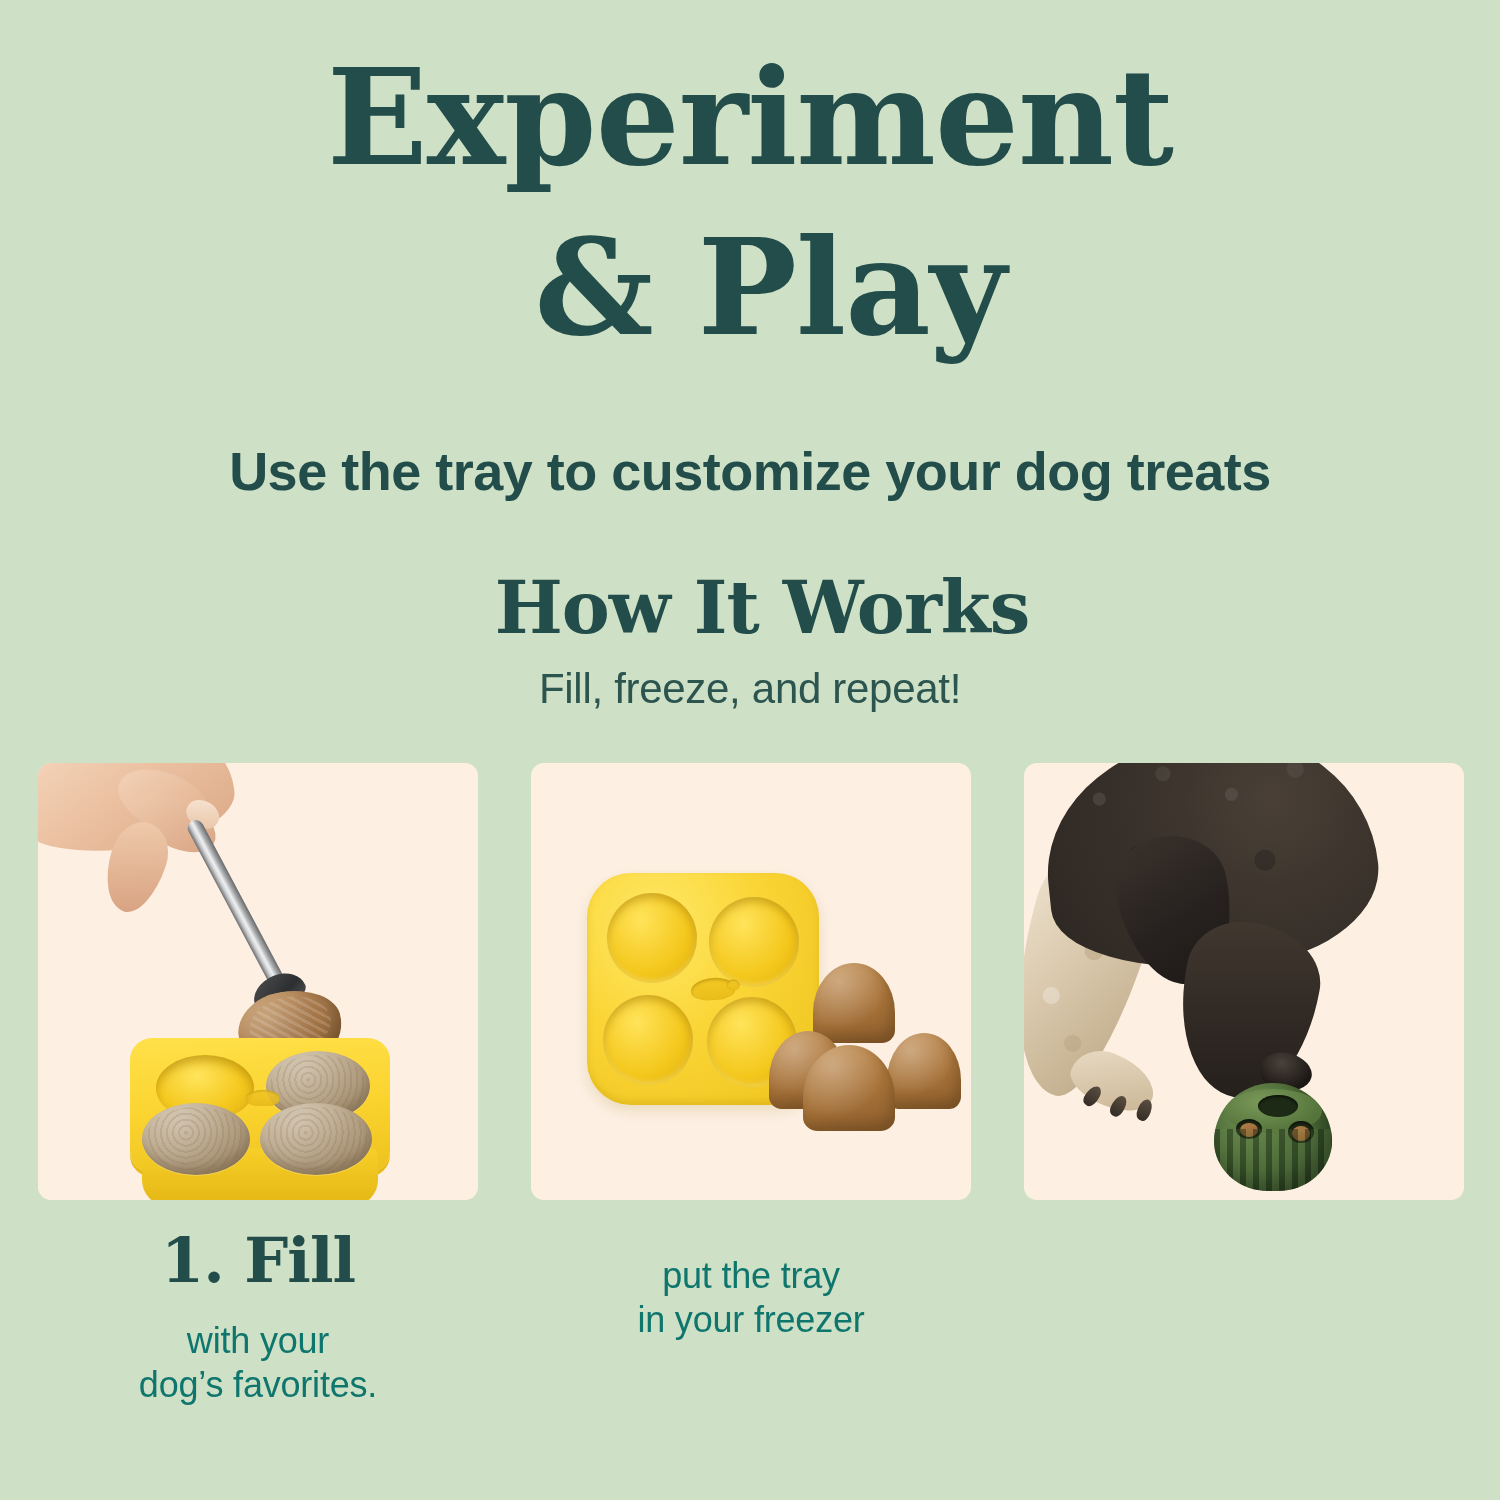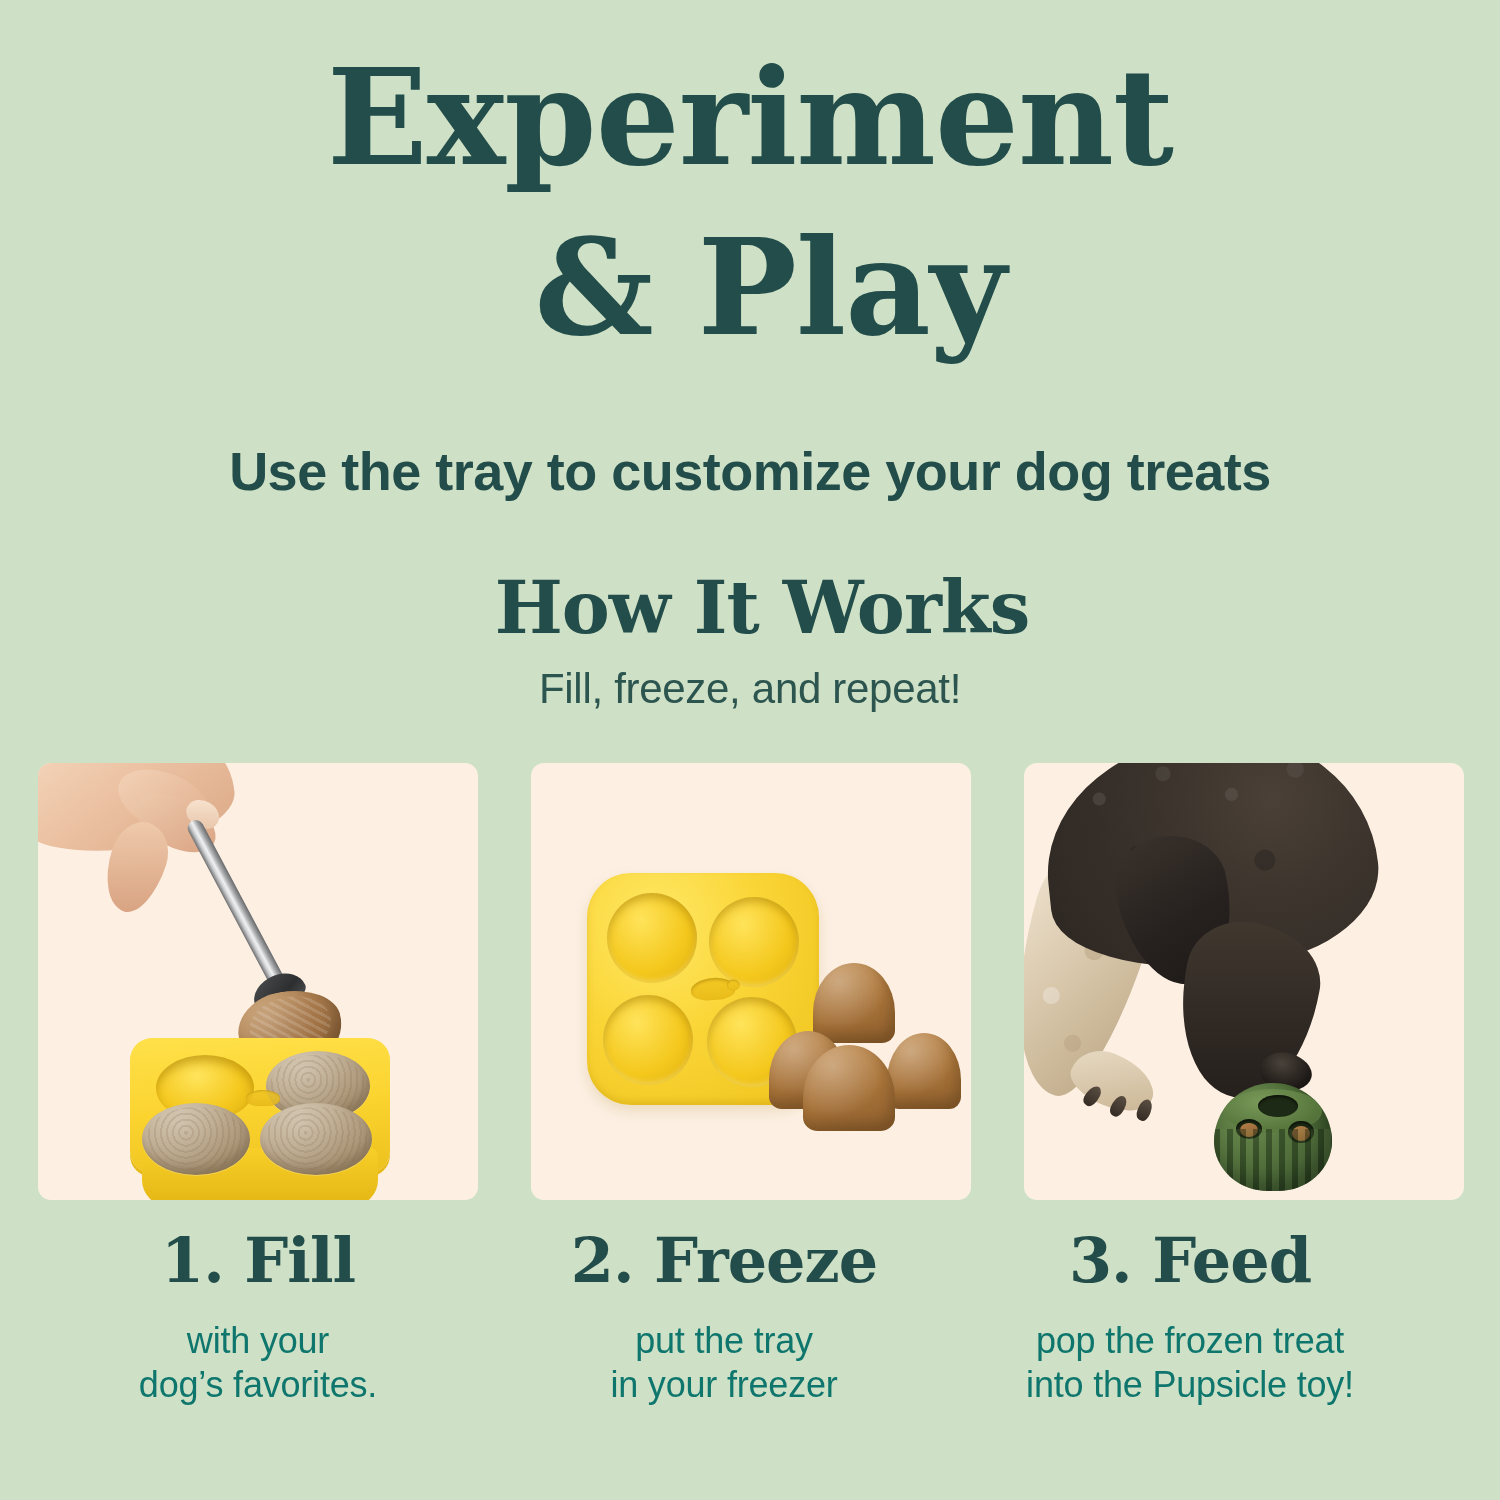--- a/index.html
+++ b/index.html
@@ -334,21 +334,21 @@
     background:linear-gradient(160deg,#b5814a,#8d5d2d);
     border-radius:50%;
   }
 
   
   #captions {
     position:absolute;
     left:38px; top:1228px;
     width:1425px;
     display:flex;
-    gap:26px;
+    gap:53px;
   }
   .caption-col {
     flex:0 0 440px;
     text-align:center;
   }
   .caption-title {
     font-family:"DejaVu Serif", serif;
     font-weight:700;
     font-size:62px;
     color:#234d4a;
@@ -439,23 +439,17 @@
 
 <div id="captions">
 
   <div class="caption-col">
     <div class="caption-title">1. Fill</div>
     <div class="caption-sub">with your
 dog’s favorites.</div>
   </div>
 
   <div class="caption-col">
-    <div class="caption-title">2. Freeze</div>
     <div class="caption-sub">put the tray
 in your freezer</div>
   </div>
 
-  <div class="caption-col">
-    <div class="caption-title">3. Feed</div>
-    <div class="caption-sub">pop the frozen treat
-into the Pupsicle toy!</div>
-  </div>
 </div>
 
 </body></html>

